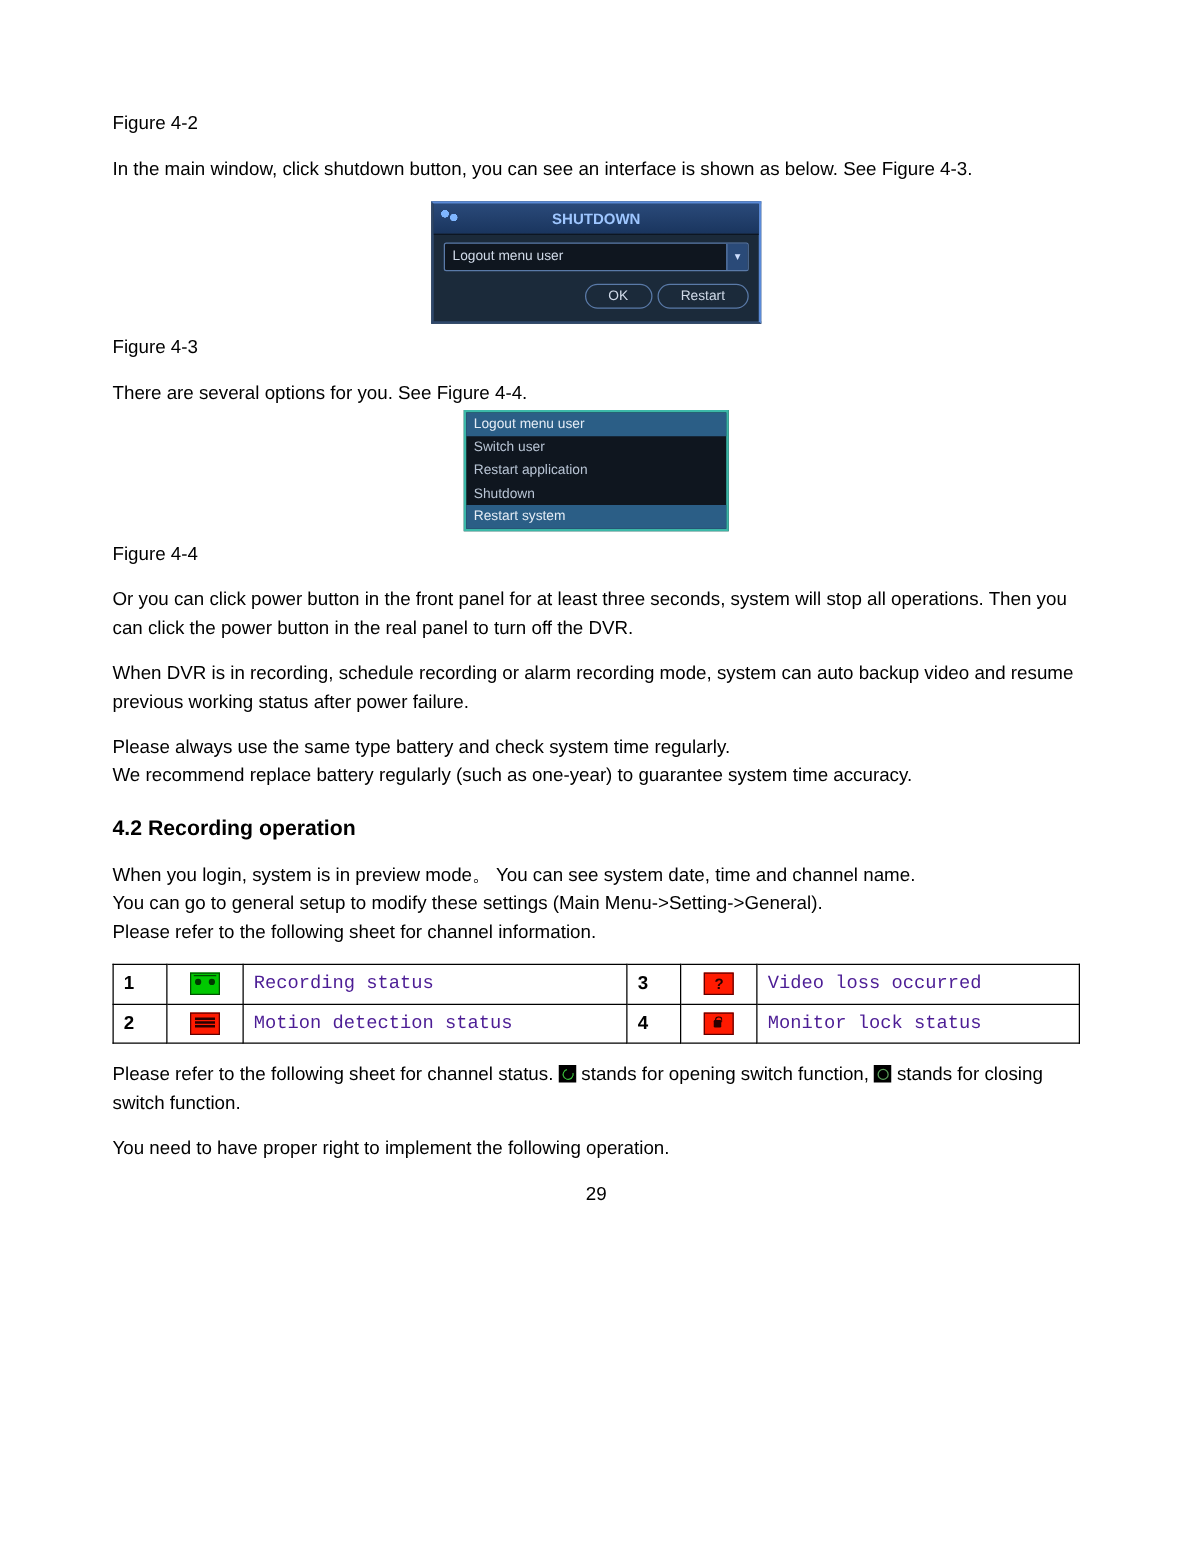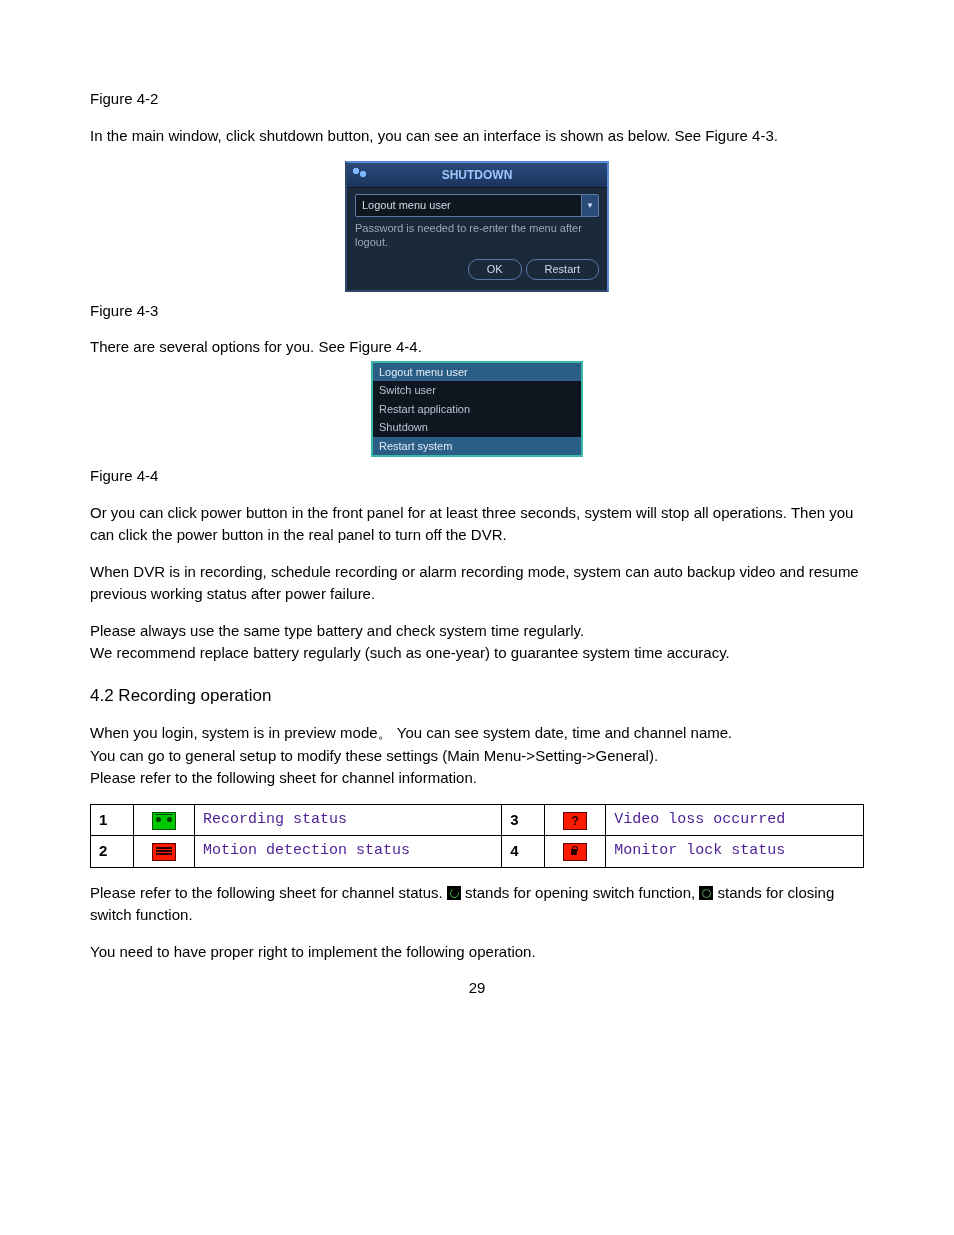--- a/index.html
+++ b/index.html
@@ -7,21 +7,21 @@
     font-size: 15px;
     line-height: 1.5;
     margin: 0;
     padding: 80px 90px 60px 90px;
     color: #000;
     background: #fff;
     width: 954px;
     box-sizing: border-box;
   }
   .para { margin: 14px 0; }
-  .section-heading { font-weight: normal; font-size: 17px; margin: 18px 0 10px 0; }
+  .section-heading { font-weight: bold; font-size: 17px; margin: 18px 0 10px 0; }
   .fig-caption { text-align: left; margin: 8px 0 14px 0; }
   .page-num { text-align: center; font-size: 15px; }
 
   
   .shutdown-dialog {
     width: 260px;
     margin: 10px auto 0 auto;
     border-top: 2px solid #5a8ad8;
     border-left: 2px solid #2f486b;
     border-right: 2px solid #5a8ad8;
@@ -224,21 +224,20 @@
 
 <div class="para">In the main window, click shutdown button, you can see an interface is shown as below. See Figure 4-3.</div>
 
 <div class="shutdown-dialog">
   <div class="shutdown-title">SHUTDOWN</div>
   <div class="shutdown-body">
     <div class="shutdown-select">
       <div class="shutdown-select-label">Logout menu user</div>
       <div class="shutdown-select-btn">▾</div>
     </div>
-    <div class="shutdown-hint">Password is needed to re-enter the menu after logout.</div>
     <div class="shutdown-buttons">
       <div class="shutdown-btn">OK</div>
       <div class="shutdown-btn">Restart</div>
     </div>
   </div>
 </div>
 
 <div class="fig-caption">Figure 4-3</div>
 
 <div class="para" style="margin-bottom:0">There are several options for you. See Figure 4-4.</div>

